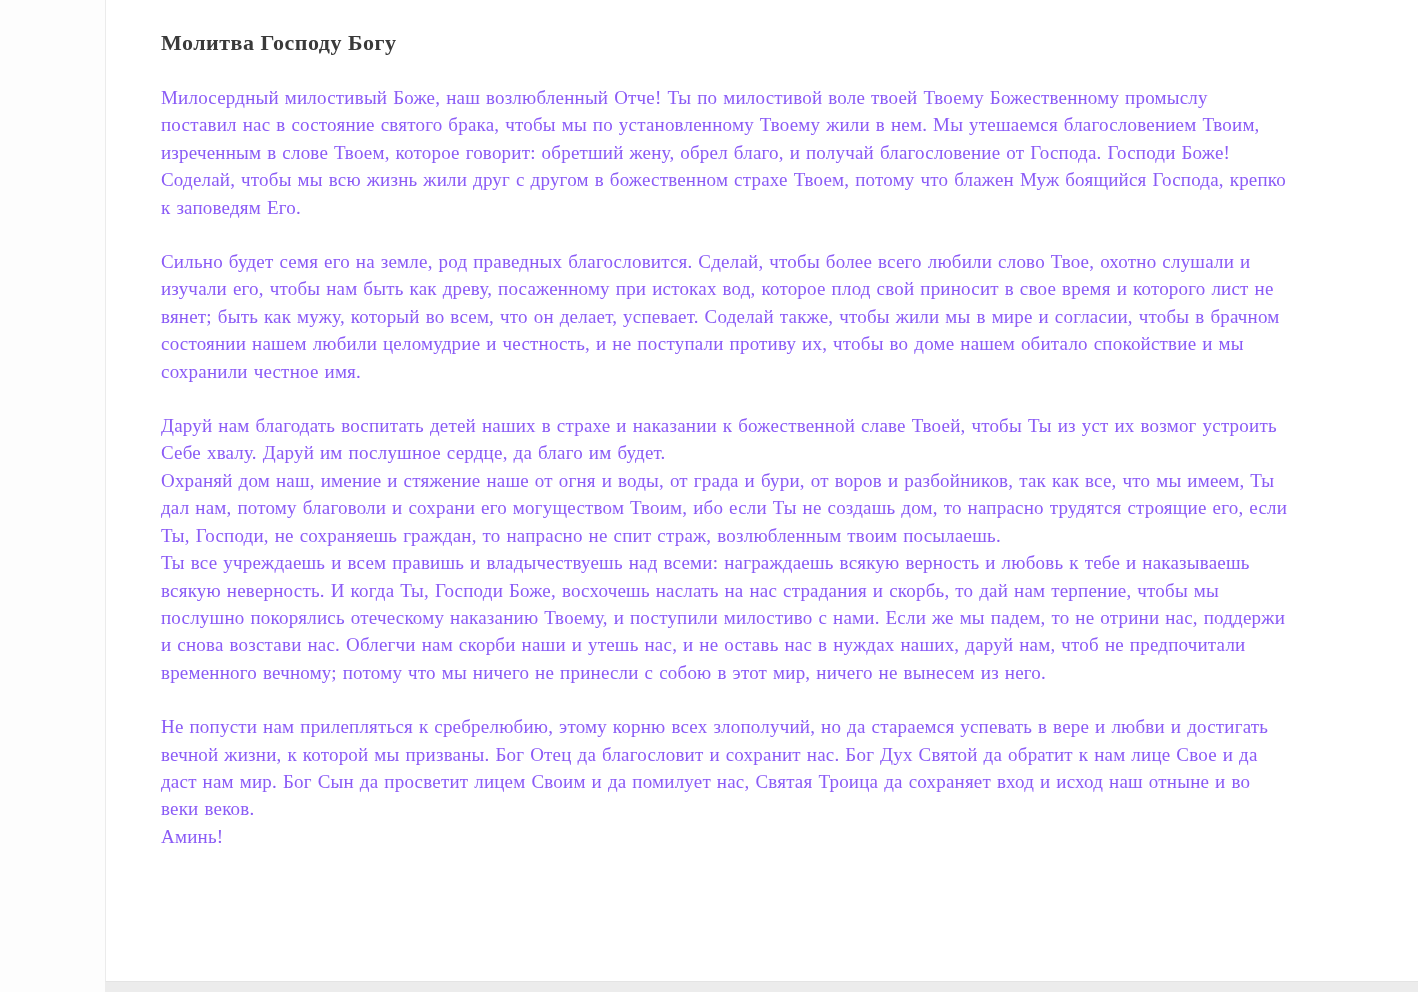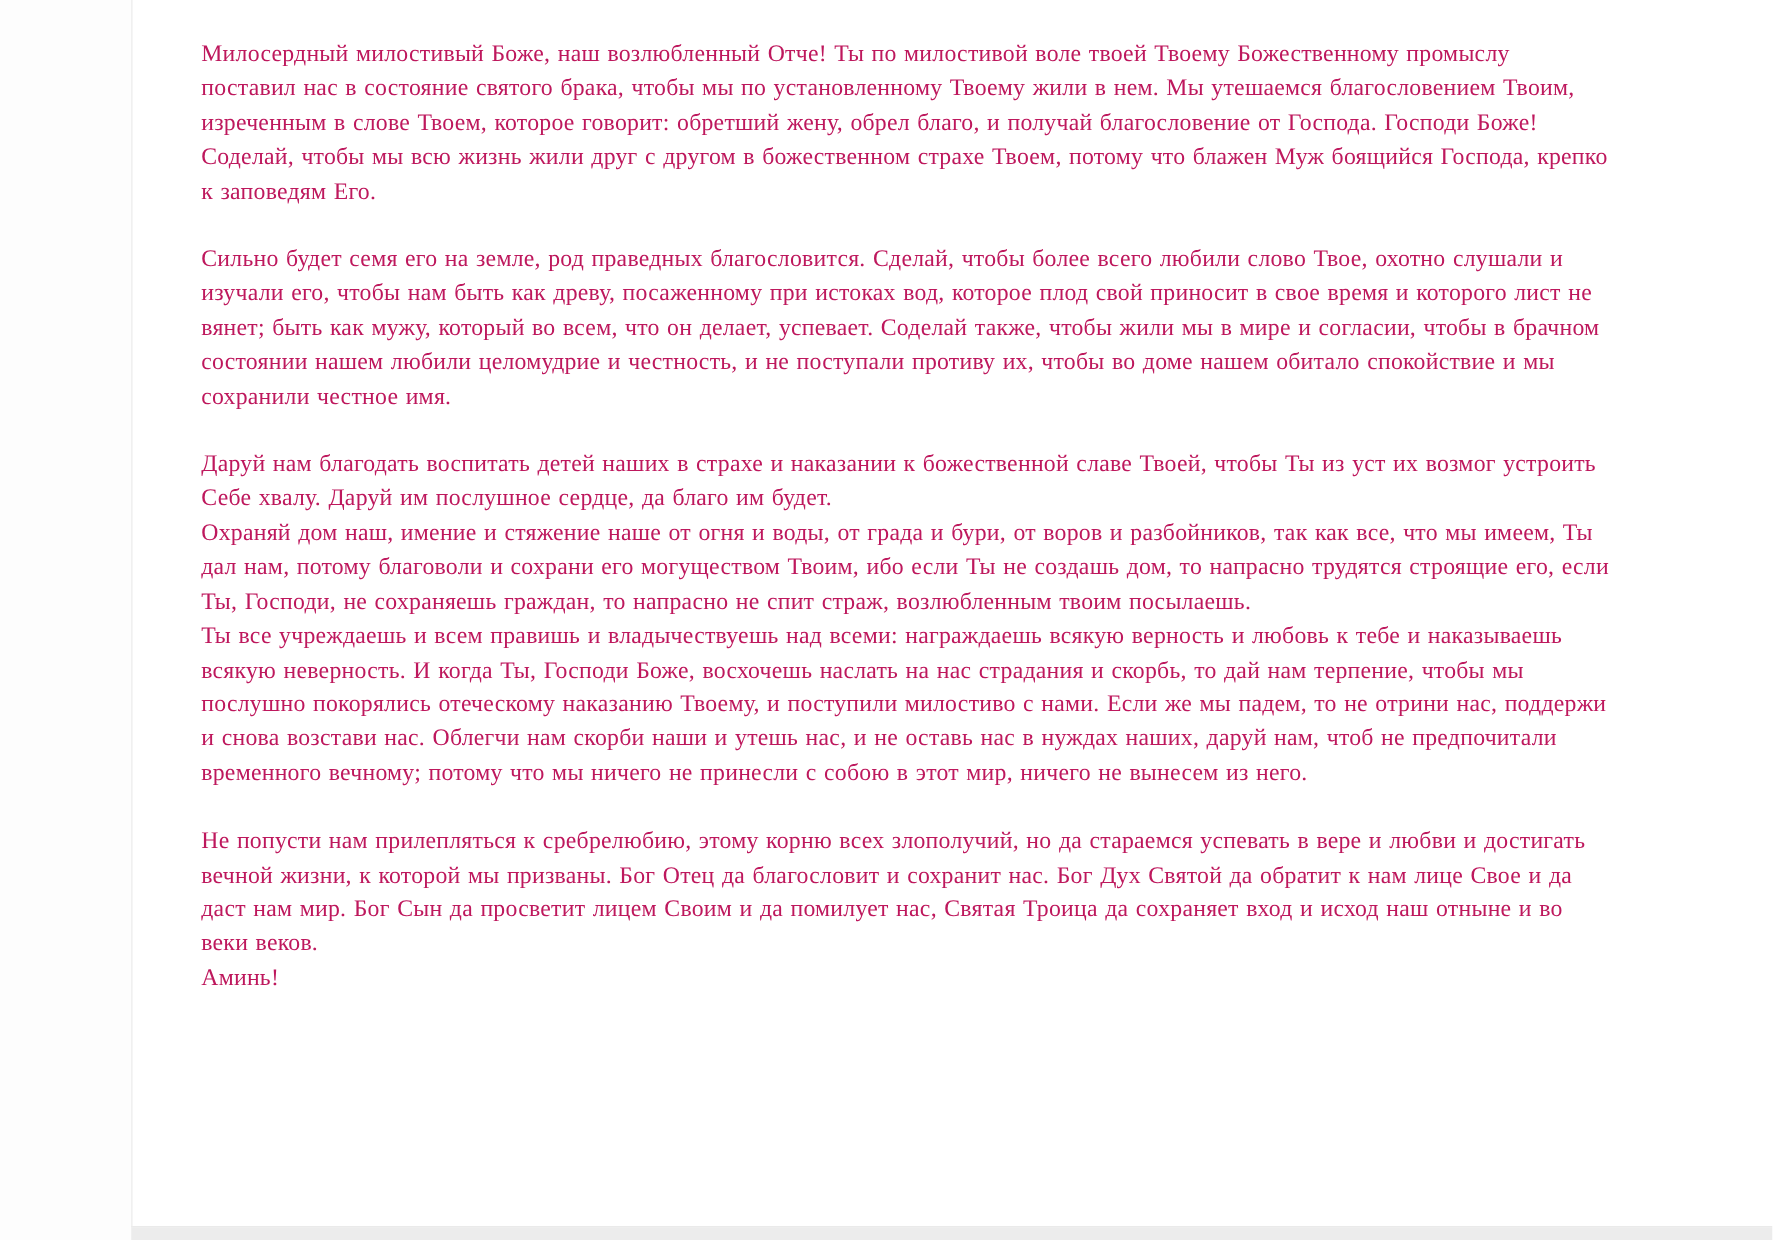--- a/index.html
+++ b/index.html
@@ -44,38 +44,39 @@
     font-size: 22px;
     font-weight: bold;
     color: #3a3a3a;
     letter-spacing: 0.5px;
     margin-bottom: 28px;
   }
 
   .doc-paragraph {
     font-size: 19px;
     line-height: 27.4px;
-    color: #be185d;
+    color: #8b5cf6;
     white-space: pre-wrap;      
     margin-top: 27px;
     letter-spacing: 0.2px;
     word-spacing: 1px;
   }
 
   .doc-paragraph:first-of-type {
     margin-top: 0;
   }
 </style>
 </head>
 <body>
 
 <div class="page-wrap">
 
   <div class="content-card">
 
+    <h1 class="doc-title">Молитва Господу Богу</h1>
 
     <p class="doc-paragraph">Милосердный милостивый Боже, наш возлюбленный Отче! Ты по милостивой воле твоей Твоему Божественному промыслу поставил нас в состояние святого брака, чтобы мы по установленному Твоему жили в нем. Мы утешаемся благословением Твоим, изреченным в слове Твоем, которое говорит: обретший жену, обрел благо, и получай благословение от Господа. Господи Боже! Соделай, чтобы мы всю жизнь жили друг с другом в божественном страхе Твоем, потому что блажен Муж боящийся Господа, крепко к заповедям Его.</p>
 
     <p class="doc-paragraph">Сильно будет семя его на земле, род праведных благословится. Сделай, чтобы более всего любили слово Твое, охотно слушали и изучали его, чтобы нам быть как древу, посаженному при истоках вод, которое плод свой приносит в свое время и которого лист не вянет; быть как мужу, который во всем, что он делает, успевает. Соделай также, чтобы жили мы в мире и согласии, чтобы в брачном состоянии нашем любили целомудрие и честность, и не поступали противу их, чтобы во доме нашем обитало спокойствие и мы сохранили честное имя.</p>
 
     <p class="doc-paragraph">Даруй нам благодать воспитать детей наших в страхе и наказании к божественной славе Твоей, чтобы Ты из уст их возмог устроить Себе хвалу. Даруй им послушное сердце, да благо им будет.
 Охраняй дом наш, имение и стяжение наше от огня и воды, от града и бури, от воров и разбойников, так как все, что мы имеем, Ты дал нам, потому благоволи и сохрани его могуществом Твоим, ибо если Ты не создашь дом, то напрасно трудятся строящие его, если Ты, Господи, не сохраняешь граждан, то напрасно не спит страж, возлюбленным твоим посылаешь.
 Ты все учреждаешь и всем правишь и владычествуешь над всеми: награждаешь всякую верность и любовь к тебе и наказываешь всякую неверность. И когда Ты, Господи Боже, восхочешь наслать на нас страдания и скорбь, то дай нам терпение, чтобы мы послушно покорялись отеческому наказанию Твоему, и поступили милостиво с нами. Если же мы падем, то не отрини нас, поддержи и снова возстави нас. Облегчи нам скорби наши и утешь нас, и не оставь нас в нуждах наших, даруй нам, чтоб не предпочитали временного вечному; потому что мы ничего не принесли с собою в этот мир, ничего не вынесем из него.</p>
 
     <p class="doc-paragraph">Не попусти нам прилепляться к сребрелюбию, этому корню всех злополучий, но да стараемся успевать в вере и любви и достигать вечной жизни, к которой мы призваны. Бог Отец да благословит и сохранит нас. Бог Дух Святой да обратит к нам лице Свое и да даст нам мир. Бог Сын да просветит лицем Своим и да помилует нас, Святая Троица да сохраняет вход и исход наш отныне и во веки веков.

